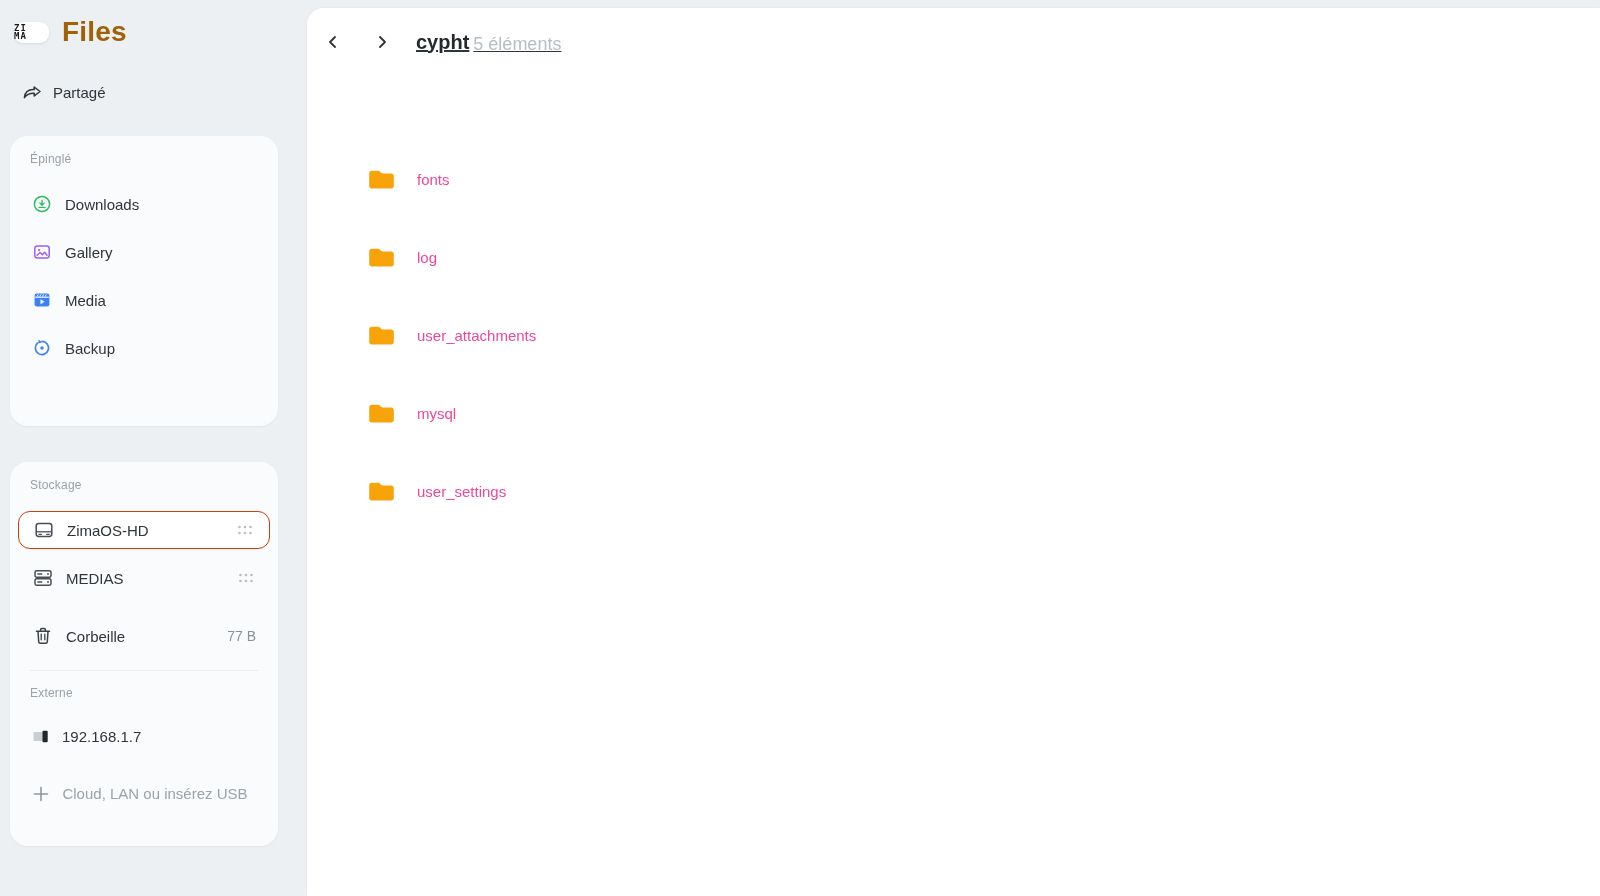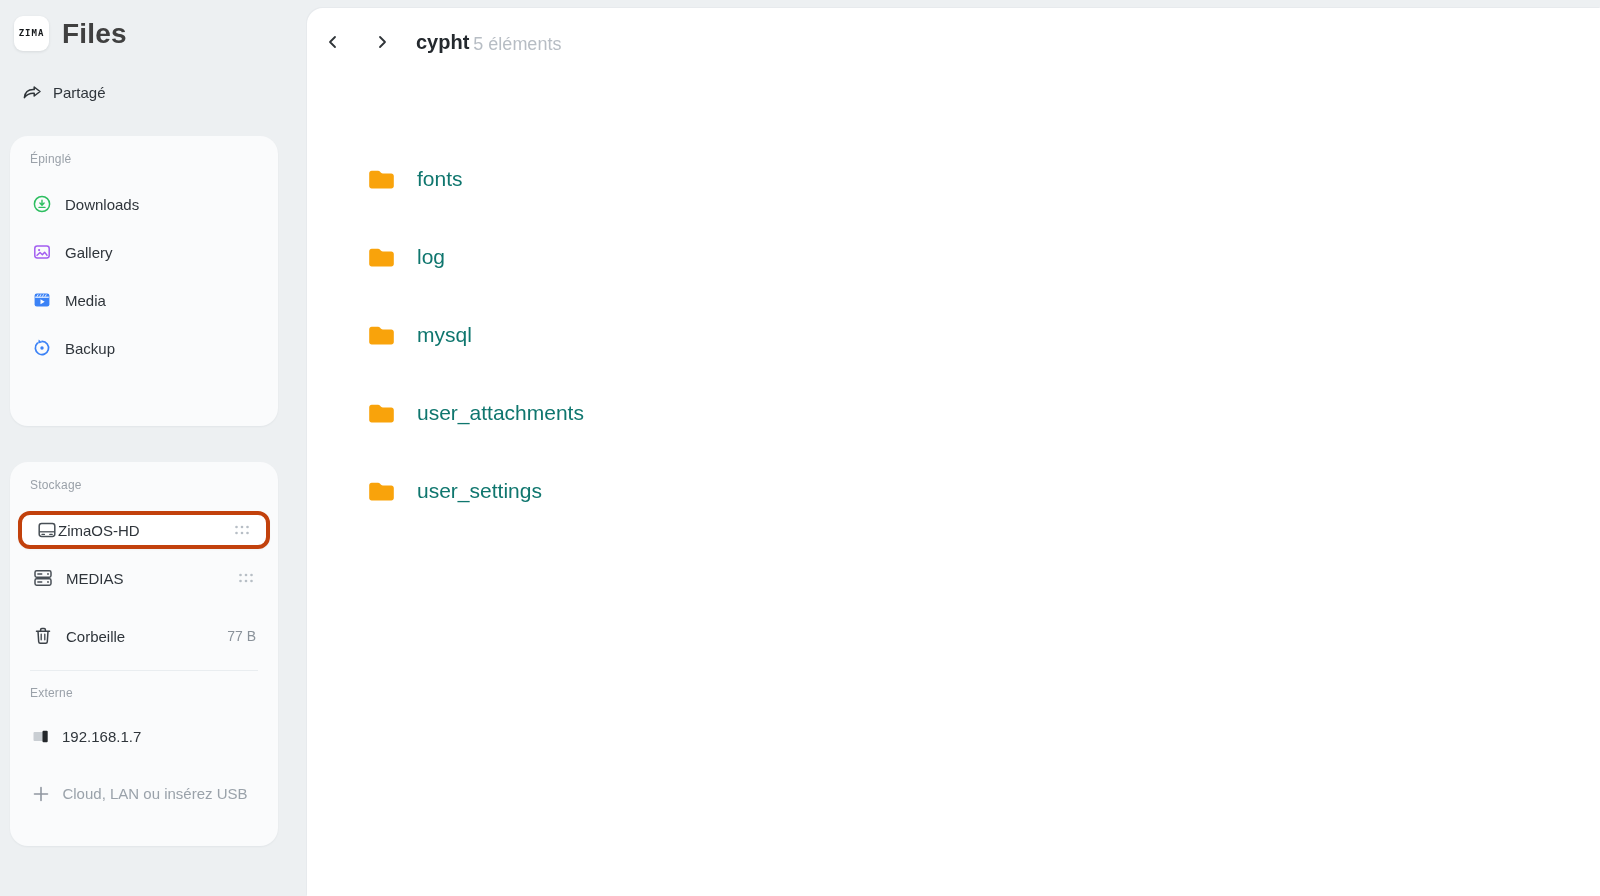--- a/index.html
+++ b/index.html
@@ -3,45 +3,45 @@
 <meta charset="utf-8">
 <style>
   * { margin:0; padding:0; box-sizing:border-box; }
   html,body { width:1600px; height:896px; overflow:hidden; }
   body { background:#edf0f2; font-family:"Liberation Sans", sans-serif; color:#2f353b; }
   .screen { position:relative; width:1600px; height:896px; }
 
   
   .sidebar { position:absolute; left:0; top:0; width:300px; height:896px; }
   .logo-row { position:absolute; left:14px; top:16px; display:flex; align-items:center; gap:13px; }
-  .app-logo { width:35px; height:35px; border-radius:9px; background:#ffffff;
+  .app-logo { width:35px; height:21px; border-radius:9px; background:#ffffff;
               box-shadow:0 1px 3px rgba(20,30,40,.10);
-              display:flex; align-items:center; justify-content:center;
+              display:flex; flex-direction:column; justify-content:center;
               font-family:"DejaVu Sans Mono", monospace; font-weight:bold; font-size:9px;
               line-height:8.5px; letter-spacing:1px; color:#15181b; }
-  .app-title { font-size:28px; font-weight:600; color:#404040; letter-spacing:.2px; }
+  .app-title { font-size:28px; font-weight:600; color:#a16207; letter-spacing:.2px; }
 
   .shared-row { position:absolute; left:14px; top:76px; height:32px; display:flex;
                 align-items:center; gap:11px; padding:0 8px; border-radius:8px; cursor:pointer; }
   .nav-label { font-size:15px; color:#2f353b; }
 
   .card { position:absolute; left:10px; width:268px; background:#fafbfc; border-radius:18px;
           box-shadow:0 1px 2px rgba(25,39,52,.05); }
   .pinned-card { top:136px; height:290px; }
   .storage-card { top:462px; height:384px; }
   .section-label { position:absolute; left:20px; font-size:12px; color:#9aa1a9; letter-spacing:.2px; }
 
   .pinned-items { position:absolute; left:0; right:0; top:44px; }
   .pinned-item { height:48px; display:flex; align-items:center; gap:13px; padding-left:22px; cursor:pointer; }
   .pinned-item .nav-label { font-size:15px; }
 
   .storage-pill { position:absolute; left:8px; top:49px; width:252px; height:38px;
-                  background:#ffffff; border:4px solid #c2410c; border-radius:12px;
+                  background:#ffffff; border:1px solid #c2410c; border-radius:12px;
                   box-shadow:0 1px 2px rgba(25,39,52,.04);
-                  display:flex; align-items:center; padding:0 14px; cursor:pointer; }
+                  display:flex; align-items:center; gap:12px; padding:0 14px; cursor:pointer; }
   .storage-row { position:absolute; left:8px; right:8px; height:44px;
                  display:flex; align-items:center; gap:12px; padding:0 14px; border-radius:12px; cursor:pointer; }
   .row-medias { top:94px; }
   .row-corbeille { top:152px; }
   .row-external { top:252px; }
   .storage-label { font-size:15px; color:#2f353b; }
   .row-meta { margin-left:auto; font-size:14px; color:#8a929a; }
   .dots-btn { margin-left:auto; border:none; background:transparent; padding:2px; cursor:pointer; line-height:0; }
   .divider { position:absolute; left:20px; right:20px; top:208px; height:1px; background:#e9edf0; }
   .external-label { top:224px; }
@@ -49,38 +49,38 @@
   .epingle-label { top:16px; }
 
   .add-row { position:absolute; left:4px; right:8px; top:304px; height:56px;
              display:flex; align-items:center; padding:0 10px 0 18px; cursor:pointer; }
   .add-label { flex:1; text-align:center; font-size:15px; line-height:22px; color:#9aa2aa; padding:0 12px; }
 
   
   .main-panel { position:absolute; left:307px; top:8px; right:0; bottom:0; background:#ffffff;
                 border-radius:16px 0 0 0; box-shadow:-1px -1px 0 #e7eaed; }
   .path-header { position:absolute; left:0; top:0; right:0; height:68px;
-                 display:flex; align-items:center; padding-left:16px; }
+                 display:flex; align-items:center; padding-left:16px;text-decoration:underline; }
   .nav-btn { border:none; background:transparent; width:20px; height:24px; padding:0;
              cursor:pointer; line-height:0; }
   .nav-btn.back { margin-right:29px; }
   .folder-title { font-size:20px; font-weight:700; color:#24292e; margin-left:24px; }
   .item-count { font-size:18px; color:#b7bdc4; margin-left:4px; margin-top:4px; }
 
   .table-header { position:absolute; left:11px; right:0; top:68px; height:54px;
                   background:#f6f8f9; border-radius:12px 0 0 12px;
                   display:flex; align-items:center; padding-left:54px; }
   .col-name { border:none; background:transparent; display:flex; align-items:center; gap:10px;
               font-family:inherit; font-size:15px; font-weight:600; color:#2f353b; cursor:pointer; }
   .sort-asc { width:0; height:0; border-left:4.5px solid transparent;
               border-right:4.5px solid transparent; border-bottom:6px solid #2f3438; }
 
   .rows { position:absolute; left:0; right:0; top:132px; }
   .file-row { height:78px; display:flex; align-items:center; padding-left:61px; gap:22px; cursor:pointer; }
-  .file-name { font-size:21px; color:#0f766e; }
+  .file-name { font-size:15px; color:#ec4899; }
 
   .icon { display:inline-flex; line-height:0; }
 </style>
 </head>
 <body>
 
 <div class="screen">
 
   <aside class="sidebar">
 
@@ -287,30 +287,30 @@
         </span>
         <span class="file-name">log</span>
       </div>
 
       <div class="file-row">
         <span class="icon">
           <svg width="27" height="21" viewBox="0 0 27 21">
               <path d="M1.2 4.2 C1.2 2.8 2.3 1.7 3.7 1.7 H10 C10.7 1.7 11.4 2 11.9 2.5 L13 3.7 C13.5 4.2 14.2 4.5 14.9 4.5 H23.3 C24.7 4.5 25.8 5.6 25.8 7 V17 C25.8 18.4 24.7 19.5 23.3 19.5 H3.7 C2.3 19.5 1.2 18.4 1.2 17 Z" fill="#F9A30B"></path>
             </svg>
         </span>
+        <span class="file-name">user_attachments</span>
+      </div>
+
+      <div class="file-row">
+        <span class="icon">
+          <svg width="27" height="21" viewBox="0 0 27 21">
+              <path d="M1.2 4.2 C1.2 2.8 2.3 1.7 3.7 1.7 H10 C10.7 1.7 11.4 2 11.9 2.5 L13 3.7 C13.5 4.2 14.2 4.5 14.9 4.5 H23.3 C24.7 4.5 25.8 5.6 25.8 7 V17 C25.8 18.4 24.7 19.5 23.3 19.5 H3.7 C2.3 19.5 1.2 18.4 1.2 17 Z" fill="#F9A30B"></path>
+            </svg>
+        </span>
         <span class="file-name">mysql</span>
-      </div>
-
-      <div class="file-row">
-        <span class="icon">
-          <svg width="27" height="21" viewBox="0 0 27 21">
-              <path d="M1.2 4.2 C1.2 2.8 2.3 1.7 3.7 1.7 H10 C10.7 1.7 11.4 2 11.9 2.5 L13 3.7 C13.5 4.2 14.2 4.5 14.9 4.5 H23.3 C24.7 4.5 25.8 5.6 25.8 7 V17 C25.8 18.4 24.7 19.5 23.3 19.5 H3.7 C2.3 19.5 1.2 18.4 1.2 17 Z" fill="#F9A30B"></path>
-            </svg>
-        </span>
-        <span class="file-name">user_attachments</span>
       </div>
 
       <div class="file-row">
         <span class="icon">
           <svg width="27" height="21" viewBox="0 0 27 21">
               <path d="M1.2 4.2 C1.2 2.8 2.3 1.7 3.7 1.7 H10 C10.7 1.7 11.4 2 11.9 2.5 L13 3.7 C13.5 4.2 14.2 4.5 14.9 4.5 H23.3 C24.7 4.5 25.8 5.6 25.8 7 V17 C25.8 18.4 24.7 19.5 23.3 19.5 H3.7 C2.3 19.5 1.2 18.4 1.2 17 Z" fill="#F9A30B"></path>
             </svg>
         </span>
         <span class="file-name">user_settings</span>
       </div>

